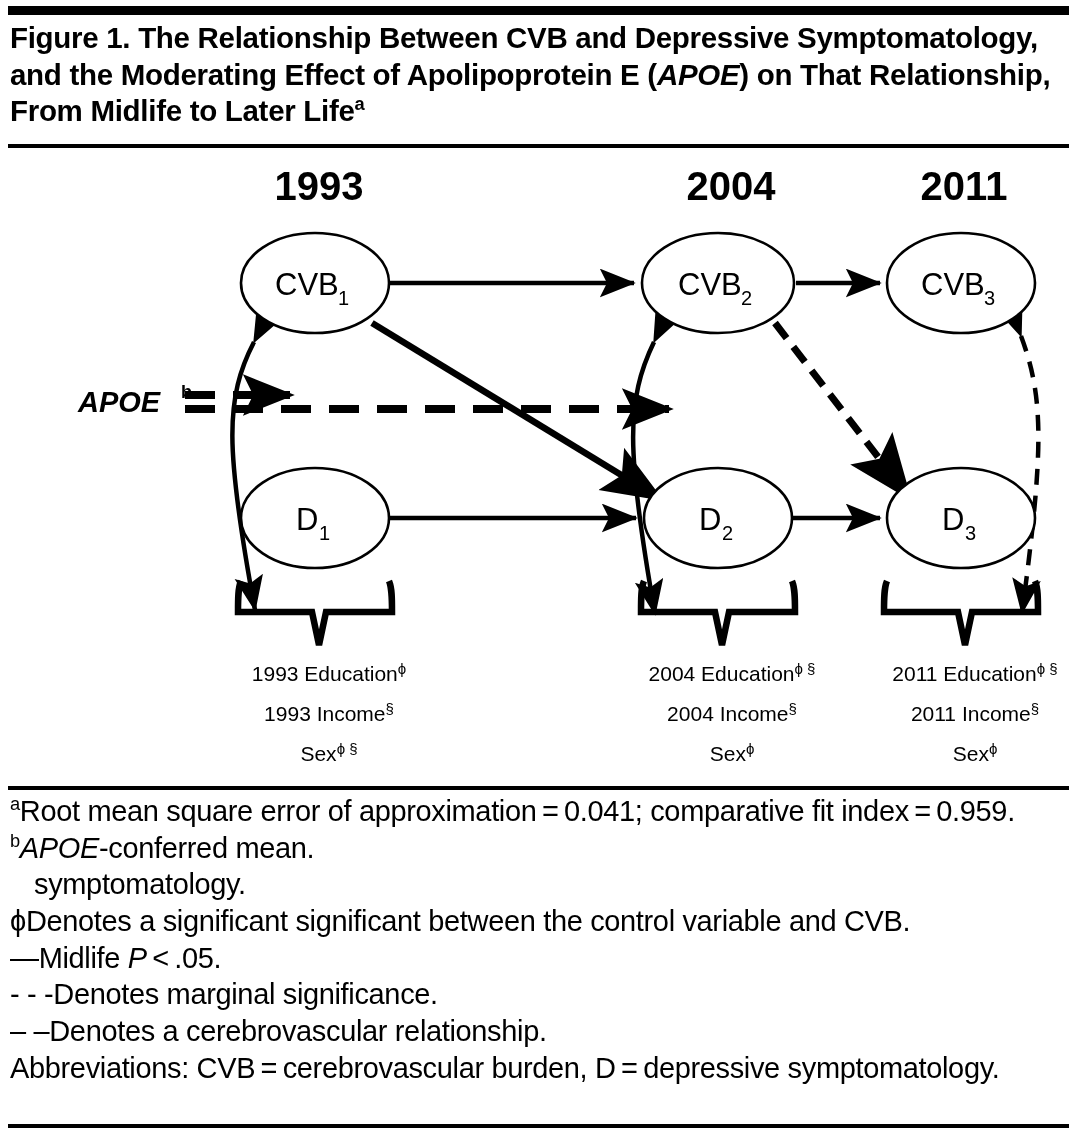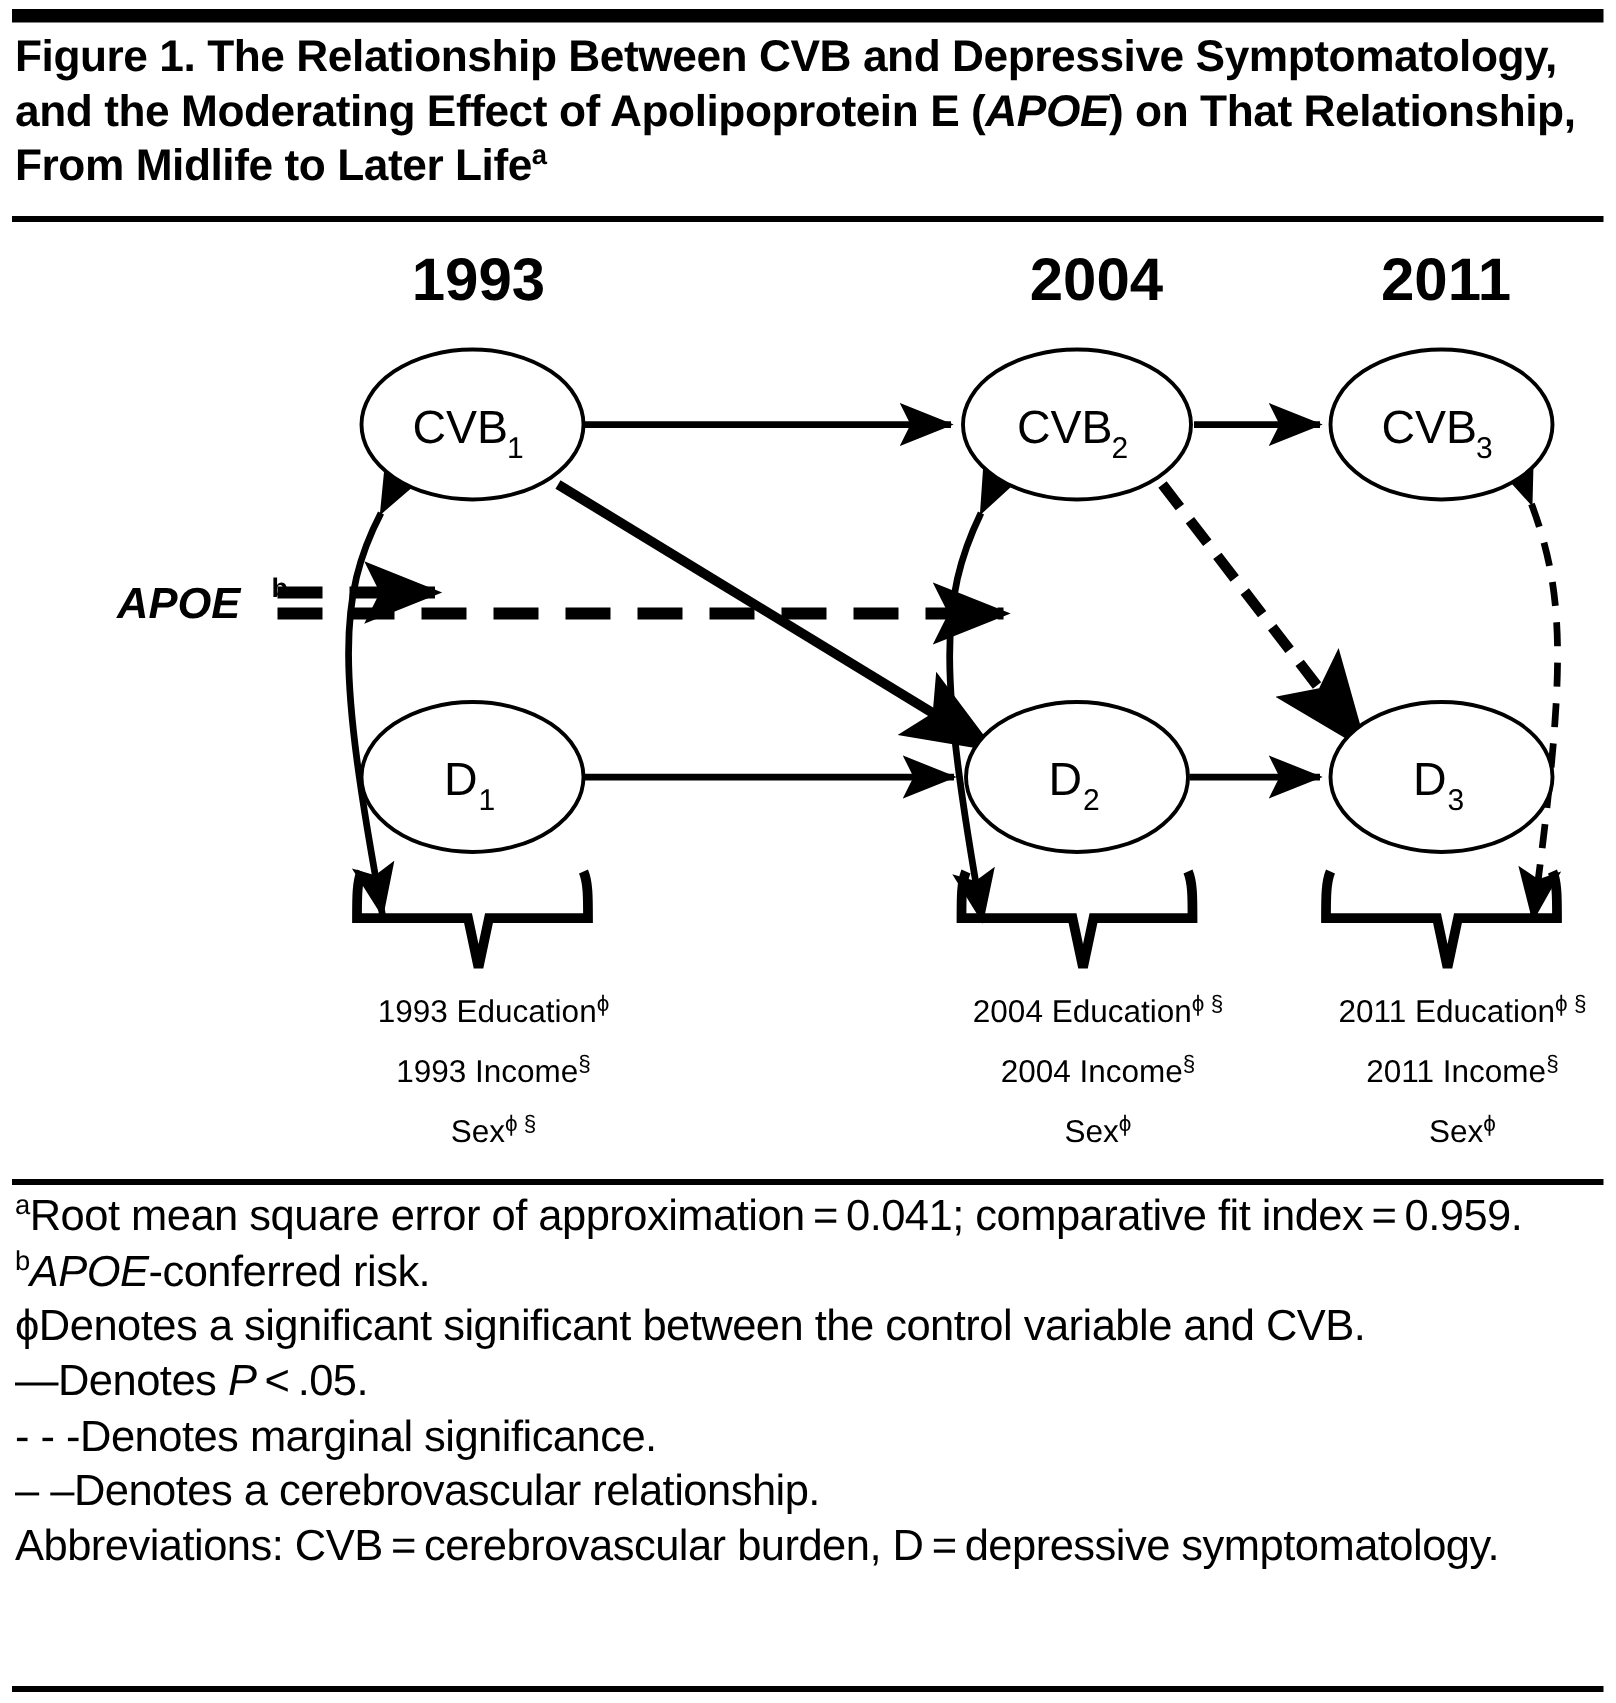--- a/index.html
+++ b/index.html
@@ -248,22 +248,23 @@
       <text class="ctrl-text" x="933" y="573"><tspan>2011 Income</tspan><tspan dy="-7" class="ctrl-sup">§</tspan></text>
       <text class="ctrl-text" x="933" y="613"><tspan>Sex</tspan><tspan dy="-7" class="ctrl-sup">ϕ</tspan></text>
     </g>
   </svg>
   </div>
 
   <div class="rule-diagram-bottom"></div>
 
   <div class="notes">
     <p class="note"><sup>a</sup><span>Root mean square error of approximation = 0.041; comparative fit index = 0.959.</span></p>
-    <p class="note"><sup>b</sup><span class="ital">APOE</span><span>-conferred risk.</span></p>
+    <p class="note"><sup>b</sup><span class="ital">APOE</span><span>-conferred mean.</span></p>
+    <p class="note indent2"><span>symptomatology.</span></p>
     <p class="note"><span>ϕDenotes a significant significant between the control variable and CVB.</span></p>
-    <p class="note"><span>—Denotes </span><span class="ital">P</span><span> &lt; .05.</span></p>
+    <p class="note"><span>—Midlife </span><span class="ital">P</span><span> &lt; .05.</span></p>
     <p class="note"><span>- - -Denotes marginal significance.</span></p>
     <p class="note"><span>– –Denotes a cerebrovascular relationship.</span></p>
     <p class="note"><span>Abbreviations: CVB = cerebrovascular burden, D = depressive symptomatology.</span></p>
   </div>
 
   <div class="rule-bottom"></div>
 </div>
 
 </body></html>

